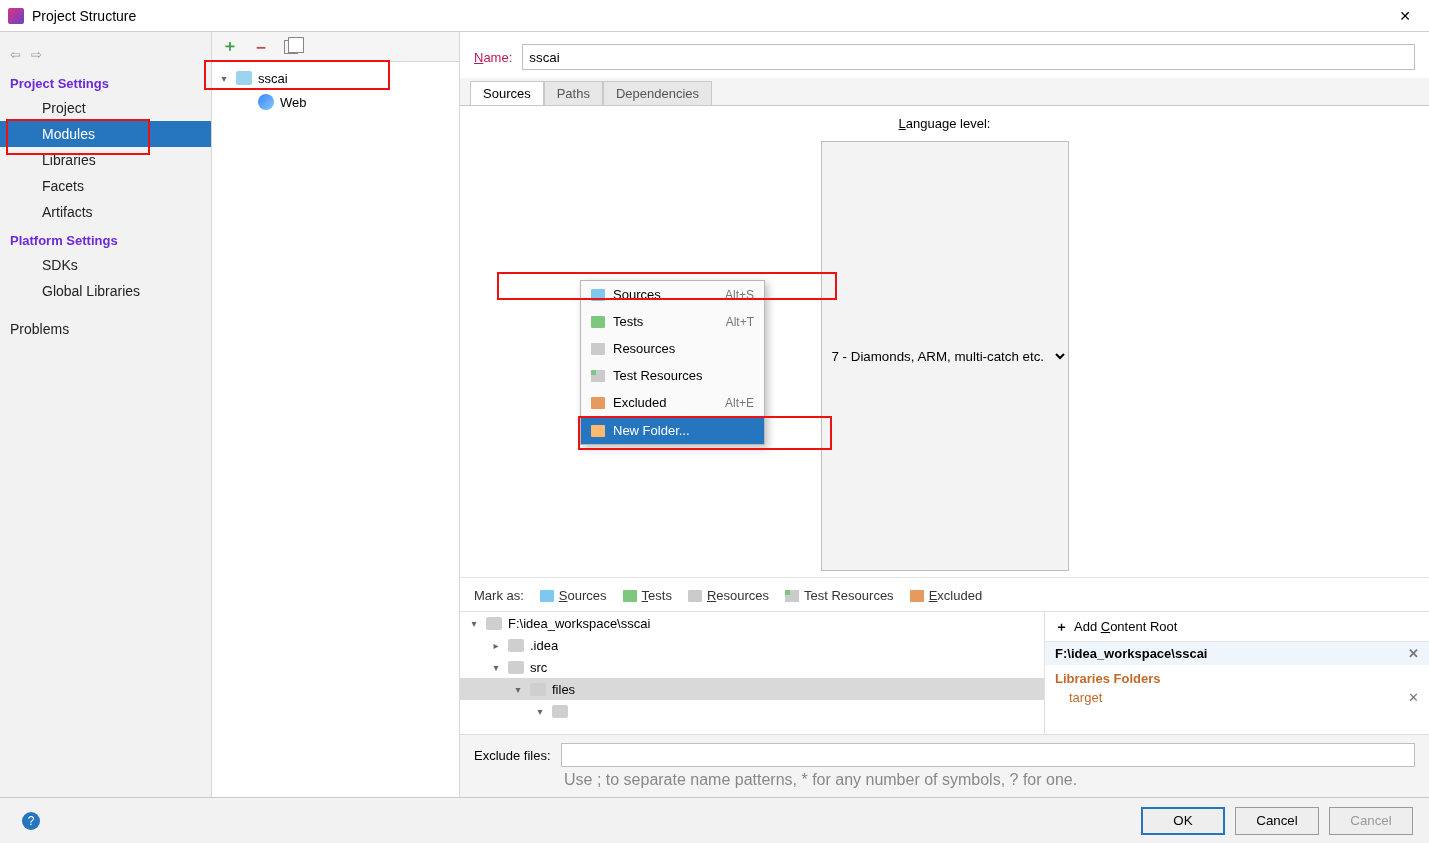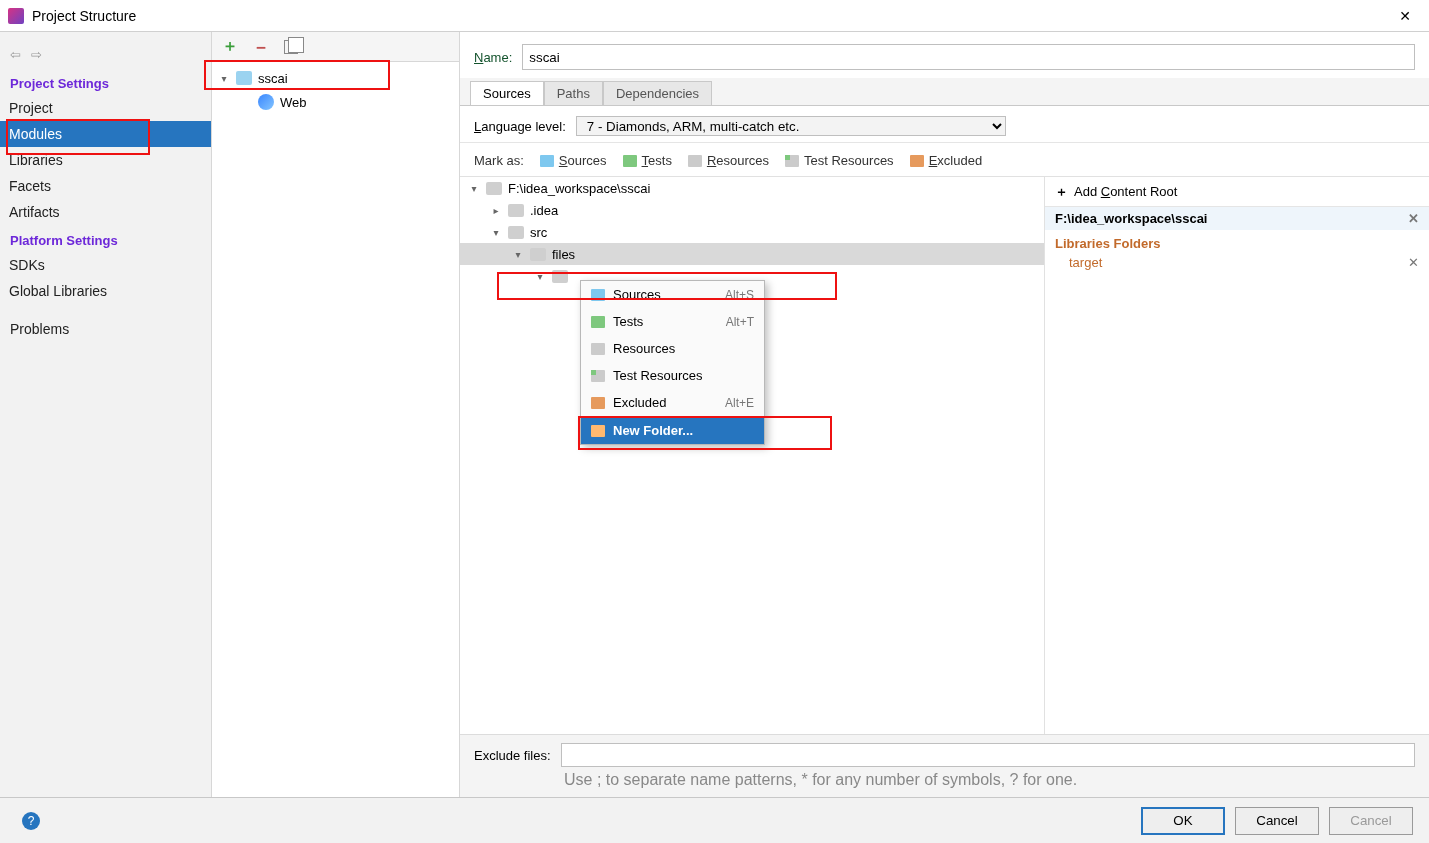--- a/index.html
+++ b/index.html
@@ -8,62 +8,62 @@
   .titlebar { height:32px; border-bottom:1px solid #d0d0d0; display:flex; align-items:center; padding:0 8px; }
   .titlebar .app-icon { width:16px;height:16px; background:linear-gradient(135deg,#d63384,#6f42c1); border-radius:2px; margin-right:8px;}
   .titlebar .title { flex:1; font-size:14px;}
   .titlebar .close { font-size:14px; padding:4px 10px; cursor:default;}
   
   .body { display:flex; height:calc(100% - 32px - 46px); }
   
   .left-nav { width:212px; background:#f2f2f2; border-right:1px solid #d7d7d7; display:flex; flex-direction:column; padding-top:8px;}
   .left-nav .nav-arrows { height:28px; display:flex; align-items:center; padding:0 10px; gap:10px; color:#9a9a9a;}
   .left-nav .group-title { font-weight:600; color:#6d28d9; padding:8px 10px 4px 10px; font-size:13px;}
-  .left-nav .nav-item { padding:5px 10px 5px 9px; cursor:default; color:#222; font-size:14px;}
+  .left-nav .nav-item { padding:5px 10px 5px 42px; cursor:default; color:#222; font-size:14px;}
   .left-nav .nav-item.selected { background:#2675bf; color:#ffffff;}
   
   .module-col { width:248px; border-right:1px solid #d7d7d7; display:flex; flex-direction:column;}
   .module-toolbar { height:30px; border-bottom:1px solid #d7d7d7; display:flex; align-items:center; gap:14px; padding:0 10px; background:#f5f5f5;}
   .module-toolbar .plus { color:#3a9e3a; font-weight:bold; font-size:16px;}
   .module-toolbar .minus { color:#c05050; font-weight:bold; font-size:18px;}
   .module-toolbar .copy { width:14px;height:14px; border:1px solid #888; position:relative;}
   .module-toolbar .copy::after { content:""; position:absolute; left:3px; top:-4px; width:14px;height:14px; border:1px solid #888; background:#fff;}
   .module-tree { flex:1; padding:4px 0;}
   .mt-row { display:flex; align-items:center; height:24px; gap:6px;}
   .mt-row .chev { width:12px; text-align:center; color:#666; font-size:10px;}
   .ficon { width:16px;height:14px; background:#9bd3f0; border-radius:2px; display:inline-block;}
   .wicon { width:16px;height:16px; background:linear-gradient(135deg,#3a86ff,#83c5ff); border-radius:50%; display:inline-block;}
   
   .detail { flex:1; display:flex; flex-direction:column; background:#fff;}
   .name-row { display:flex; align-items:center; padding:12px 14px 8px 14px; gap:10px;}
-  .name-row label { color:#14532d; }
+  .name-row label { color:#be185d; }
   .name-row input { flex:1; height:26px; border:1px solid #bfbfbf; padding:0 6px; background:#fff;}
   .tabs { display:flex; border-bottom:1px solid #c8c8c8; padding-left:10px; background:#f4f4f4; height:28px; align-items:flex-end;}
   .tab { padding:4px 12px; border:1px solid #c8c8c8; border-bottom:none; background:#e7e7e7; margin-right:0px; font-size:13px; color:#555; cursor:default;}
   .tab.active { background:#fff; color:#000;}
-  .lang-row { display:flex; align-items:center; padding:10px 14px 6px 14px; gap:10px; border-bottom:1px solid #e5e5e5;}
+  .lang-row { display:flex; align-items:center; padding:10px 14px 6px 14px; gap:10px; border-bottom:1px solid #e5e5e5;flex-direction:column;}
   .lang-row select { flex:0 0 430px; height:20px; border:1px solid #bfbfbf; background:#f3f3f3; padding:0 6px;}
   .mark-row { display:flex; align-items:center; gap:16px; padding:10px 14px 8px 14px; color:#333; font-size:13px;}
   .mark-item { display:flex; align-items:center; gap:5px;}
   .sw { width:14px;height:12px; border-radius:1px; display:inline-block;}
   .c-src{background:#7ec8ef;} .c-tests{background:#7ec87e;} .c-res{background:#cbcbcb;} .c-tres{background:#cbcbcb; position:relative;}
   .c-tres::after{content:"";position:absolute;left:0;top:0;width:5px;height:5px;background:#7ec87e;}
   .c-exc{background:#e69a5d;}
   .content-row { flex:1; display:flex; border-top:1px solid #e1e1e1;}
   .src-tree { flex:1; position:relative; overflow:hidden;}
   .src-tree .row { display:flex; align-items:center; height:22px; gap:6px; padding-left:8px; font-size:13px;}
   .row .chev { width:12px; color:#666; font-size:10px; text-align:center;}
   .grayf { width:16px;height:13px; background:#cfcfcf; border-radius:2px;}
   .row.selected { background:#d9d9d9;}
   
   .ctx { position:absolute; left:580px; top:280px; width:185px; background:#fafafa; border:1px solid #b8b8b8; box-shadow:3px 3px 8px rgba(0,0,0,.25); z-index:50;}
   .ctx .ci { display:flex; align-items:center; height:27px; padding:0 10px; gap:8px; font-size:13px;}
   .ctx .ci .sc { margin-left:auto; color:#777; font-size:12px;}
   .ctx .ci.sep { border-top:1px solid #d8d8d8; height:0; padding:0;}
-  .ctx .ci.sel { background:#2675bf; color:#fff;font-weight:bold;}
+  .ctx .ci.sel { background:#2675bf; color:#fff;}
   .ctx .ci.sel .ico { filter:brightness(1.2);}
   .ico{width:14px;height:12px;display:inline-block;border-radius:1px;}
   
   .roots { width:385px; border-left:1px solid #e1e1e1; display:flex; flex-direction:column;}
   .roots .hdr { height:30px; display:flex; align-items:center; padding:0 10px; border-bottom:1px solid #e5e5e5;}
   .roots .hdr .plus { font-weight:bold; margin-right:6px;}
   .roots .root-item { padding:4px 10px; font-weight:600; display:flex; align-items:center; background:#eef5fb;}
   .roots .root-item .x { margin-left:auto; color:#777;}
   .roots .excl-t { color:#c26a2b; font-weight:600; padding:6px 10px 2px 10px;}
   .roots .excl-i { color:#c26a2b; padding:2px 10px 2px 24px; display:flex;}

